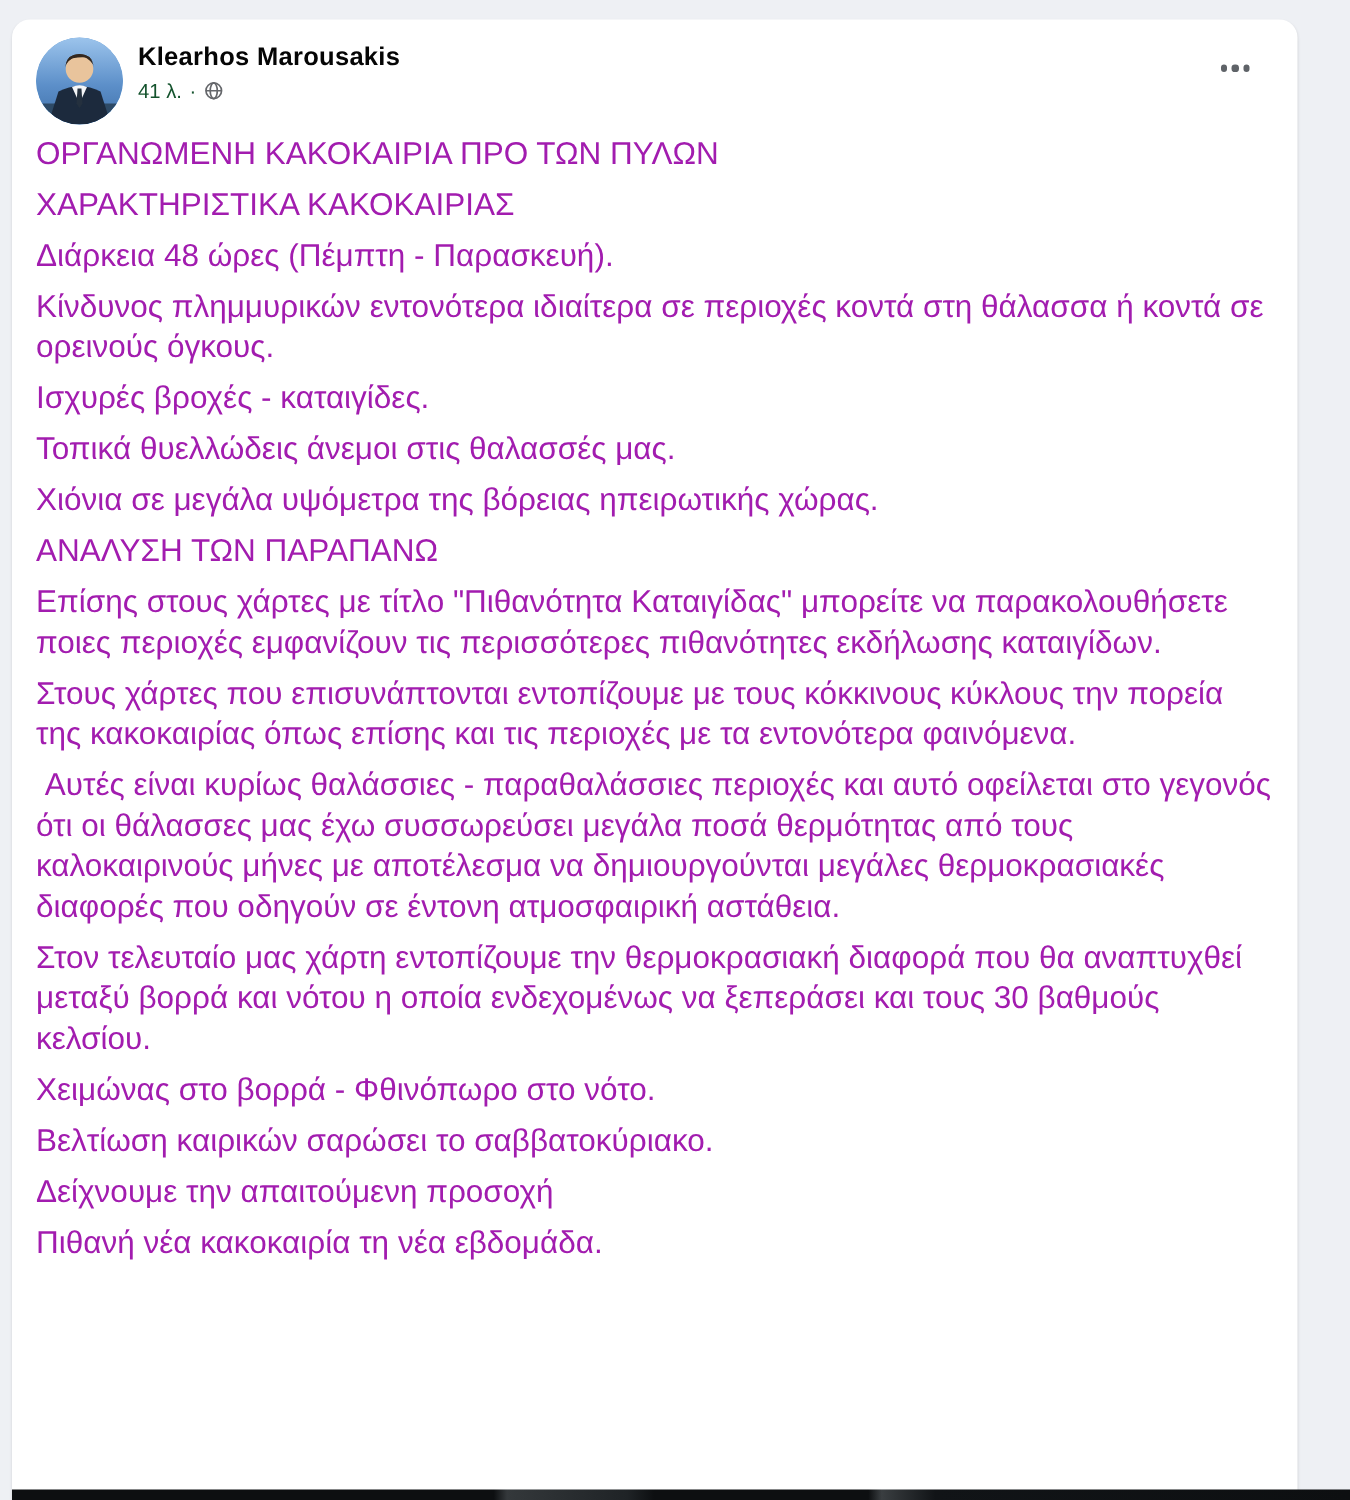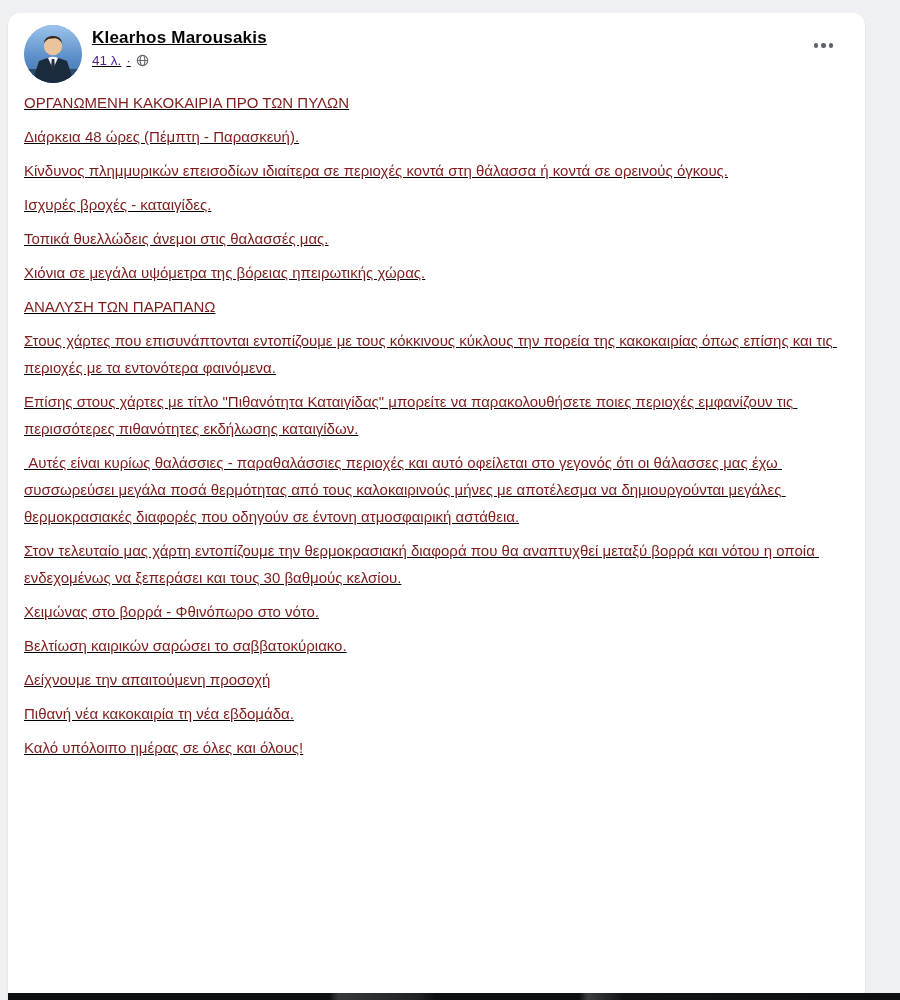--- a/index.html
+++ b/index.html
@@ -12,21 +12,20 @@
     overflow: hidden;
   }
   .post-card {
     position: absolute;
     left: 8px; top: 13px;
     width: 857px; height: 987px;
     background: #ffffff;
     border-radius: 12px 12px 0 0;
     box-shadow: 0 1px 2px rgba(0,0,0,0.12);
     overflow: hidden;
-    text-decoration: underline;
   }
   .post-header {
     position: relative;
     display: flex;
     align-items: flex-start;
     padding: 12px 16px 0 16px;
   }
   .avatar {
     width: 58px; height: 58px;
     border-radius: 50%;
@@ -42,21 +41,21 @@
     font-weight: bold;
     color: #050505;
     letter-spacing: 0.2px;
     cursor: pointer;
   }
   .meta-row {
     display: flex;
     align-items: center;
     gap: 5px;
     margin-top: 5px;
-    color: #4c1d95;
+    color: #14532d;
     font-size: 13.5px;
   }
   .meta-time { cursor: pointer; }
   .globe-icon svg { display: block; }
   .menu-btn {
     position: absolute;
     right: 26px; top: 20px;
     display: flex;
     gap: 3px;
     padding: 10px 6px;
@@ -64,23 +63,23 @@
     cursor: pointer;
   }
   .menu-btn i {
     width: 4.5px; height: 4.5px;
     border-radius: 50%;
     background: #5f6368;
   }
   .post-content { padding: 6px 16px 0 16px; }
   .post-content p {
     margin: 0 0 7px 0;
-    font-size: 15px;
+    font-size: 21px;
     line-height: 27px;
-    color: #7f1d1d;
+    color: #a21caf;
     white-space: pre-wrap;
   }
   .media-strip {
     position: absolute;
     left: 8px; right: 0; bottom: 0;
     height: 7px;
     background: linear-gradient(90deg,
       #0d0f11 0%, #0d0f11 36%,
       #34383b 37%, #1f2326 46%,
       #0d0f11 48%, #0d0f11 64%,
@@ -138,32 +137,32 @@
 
     <div class="menu-btn" title="">
       <i></i>
       <i></i>
       <i></i>
     </div>
   </div>
 
   <div class="post-content">
       <p>ΟΡΓΑΝΩΜΕΝΗ ΚΑΚΟΚΑΙΡΙΑ ΠΡΟ ΤΩΝ ΠΥΛΩΝ</p>
+      <p>ΧΑΡΑΚΤΗΡΙΣΤΙΚΑ ΚΑΚΟΚΑΙΡΙΑΣ</p>
       <p>Διάρκεια 48 ώρες (Πέμπτη - Παρασκευή).</p>
-      <p>Κίνδυνος πλημμυρικών επεισοδίων ιδιαίτερα σε περιοχές κοντά στη θάλασσα ή κοντά σε ορεινούς όγκους.</p>
+      <p>Κίνδυνος πλημμυρικών εντονότερα ιδιαίτερα σε περιοχές κοντά στη θάλασσα ή κοντά σε ορεινούς όγκους.</p>
       <p>Ισχυρές βροχές - καταιγίδες.</p>
       <p>Τοπικά θυελλώδεις άνεμοι στις θαλασσές μας.</p>
       <p>Χιόνια σε μεγάλα υψόμετρα της βόρειας ηπειρωτικής χώρας.</p>
       <p>ΑΝΑΛΥΣΗ ΤΩΝ ΠΑΡΑΠΑΝΩ</p>
+      <p>Επίσης στους χάρτες με τίτλο "Πιθανότητα Καταιγίδας" μπορείτε να παρακολουθήσετε ποιες περιοχές εμφανίζουν τις περισσότερες πιθανότητες εκδήλωσης καταιγίδων.</p>
       <p>Στους χάρτες που επισυνάπτονται εντοπίζουμε με τους κόκκινους κύκλους την πορεία της κακοκαιρίας όπως επίσης και τις περιοχές με τα εντονότερα φαινόμενα.</p>
-      <p>Επίσης στους χάρτες με τίτλο "Πιθανότητα Καταιγίδας" μπορείτε να παρακολουθήσετε ποιες περιοχές εμφανίζουν τις περισσότερες πιθανότητες εκδήλωσης καταιγίδων.</p>
       <p> Αυτές είναι κυρίως θαλάσσιες - παραθαλάσσιες περιοχές και αυτό οφείλεται στο γεγονός ότι οι θάλασσες μας έχω συσσωρεύσει μεγάλα ποσά θερμότητας από τους καλοκαιρινούς μήνες με αποτέλεσμα να δημιουργούνται μεγάλες θερμοκρασιακές διαφορές που οδηγούν σε έντονη ατμοσφαιρική αστάθεια.</p>
       <p>Στον τελευταίο μας χάρτη εντοπίζουμε την θερμοκρασιακή διαφορά που θα αναπτυχθεί μεταξύ βορρά και νότου η οποία ενδεχομένως να ξεπεράσει και τους 30 βαθμούς κελσίου.</p>
       <p>Χειμώνας στο βορρά - Φθινόπωρο στο νότο.</p>
       <p>Βελτίωση καιρικών σαρώσει το σαββατοκύριακο.</p>
       <p>Δείχνουμε την απαιτούμενη προσοχή</p>
       <p>Πιθανή νέα κακοκαιρία τη νέα εβδομάδα.</p>
-      <p>Καλό υπόλοιπο ημέρας σε όλες και όλους!</p>
     </div>
 
 </div>
 
 <div class="media-strip"></div>
 
 </body></html>

